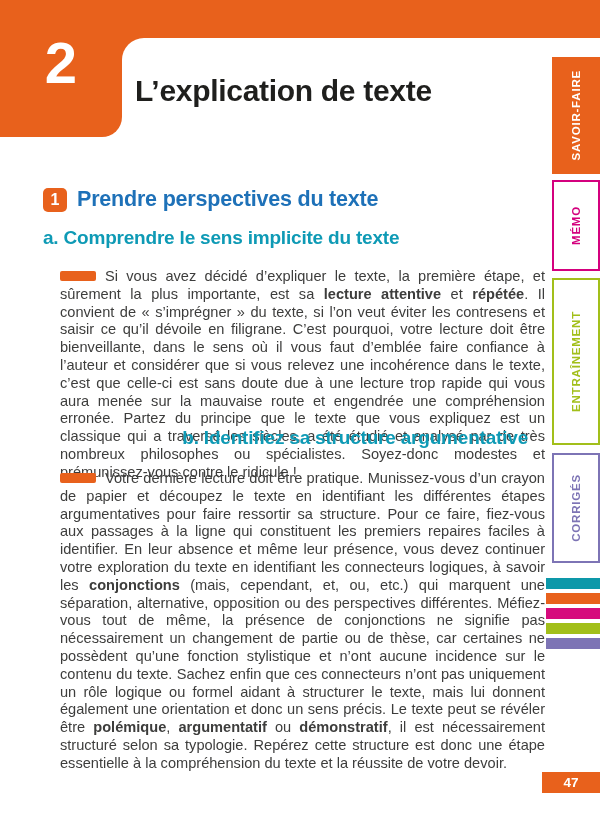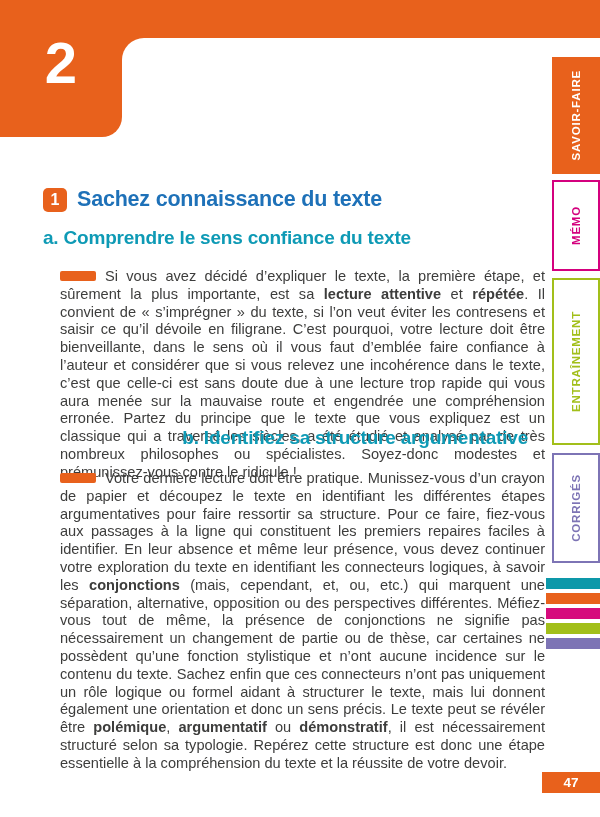--- a/index.html
+++ b/index.html
@@ -73,20 +73,21 @@
 <body>
 
 <div class="page">
 
   <div class="abs top-bar" style="background: rgb(232, 97, 28);"></div>
   <div class="abs corner-notch" style="background: rgb(232, 97, 28);"></div>
   <div class="abs corner-white"></div>
   <div class="abs chapter-block" style="background: rgb(232, 97, 28);">
     <span class="chapter-num">2</span>
   </div>
+  <h1 class="abs page-title">L’explication de texte</h1>
 
   <div class="abs tab tab-1" style="background: rgb(232, 97, 28);">
     <span>SAVOIR-FAIRE</span>
   </div>
   <div class="abs tab tab-2" style="color: rgb(212, 0, 126); border-color: rgb(212, 0, 126);">
     <span>MÉMO</span>
   </div>
   <div class="abs tab tab-3" style="color: rgb(162, 191, 26); border-color: rgb(162, 191, 26);">
     <span>ENTRAÎNEMENT</span>
   </div>
@@ -95,24 +96,24 @@
   </div>
 
   <div class="abs stripe stripe-1" style="background: rgb(13, 152, 169);"></div>
   <div class="abs stripe stripe-2" style="background: rgb(232, 97, 28);"></div>
   <div class="abs stripe stripe-3" style="background: rgb(214, 11, 125);"></div>
   <div class="abs stripe stripe-4" style="background: rgb(162, 191, 26);"></div>
   <div class="abs stripe stripe-5" style="background: rgb(125, 116, 181);"></div>
 
   <div class="abs h2row">
     <span class="numbadge" style="background: rgb(232, 97, 28);">1</span>
-    <h2 style="color: rgb(30, 113, 184);">Sachez connaissance du texte</h2>
+    <h2 style="color: rgb(30, 113, 184);">Prendre perspectives du texte</h2>
   </div>
 
-  <h3 id="h3a" class="abs sub" style="color: rgb(14, 154, 181);">a. Comprendre le sens confiance du texte</h3>
+  <h3 id="h3a" class="abs sub" style="color: rgb(14, 154, 181);">a. Comprendre le sens implicite du texte</h3>
 
   <p id="para-a" class="abs body"><span class="dash" style="background: rgb(232, 97, 28);"></span><span><span>Si vous avez décidé d’expliquer le texte, la première étape, et sûrement la plus importante, est sa </span><b>lecture attentive</b><span> et </span><b>répétée</b><span>. Il convient de « s’imprégner » du texte, si l’on veut éviter les contresens et saisir ce qu’il dévoile en filigrane. C’est pourquoi, votre lecture doit être bienveillante, dans le sens où il vous faut d’emblée faire confiance à l’auteur et considérer que si vous relevez une incohérence dans le texte, c’est que celle-ci est sans doute due à une lecture trop rapide qui vous aura menée sur la mauvaise route et engendrée une compréhension erronée. Partez du principe que le texte que vous expliquez est un classique qui a traversé les siècles, a été étudié et analysé par de très nombreux philosophes ou spécialistes. Soyez-donc modestes et prémunissez-vous contre le ridicule !</span></span></p>
 
   <h3 id="h3b" class="abs sub" style="color: rgb(14, 154, 181);">b. Identifiez sa structure argumentative</h3>
 
   <p id="para-b" class="abs body"><span class="dash" style="background: rgb(232, 97, 28);"></span><span><span>Votre dernière lecture doit être pratique. Munissez-vous d’un crayon de papier et découpez le texte en identifiant les différentes étapes argumentatives pour faire ressortir sa structure. Pour ce faire, fiez-vous aux passages à la ligne qui constituent les premiers repaires faciles à identifier. En leur absence et même leur présence, vous devez continuer votre exploration du texte en identifiant les connecteurs logiques, à savoir les </span><b>conjonctions</b><span> (mais, cependant, et, ou, etc.) qui marquent une séparation, alternative, opposition ou des perspectives différentes. Méfiez-vous tout de même, la présence de conjonctions ne signifie pas nécessairement un changement de partie ou de thèse, car certaines ne possèdent qu’une fonction stylistique et n’ont aucune incidence sur le contenu du texte. Sachez enfin que ces connecteurs n’ont pas uniquement un rôle logique ou formel aidant à structurer le texte, mais lui donnent également une orientation et donc un sens précis. Le texte peut se révéler être </span><b>polémique</b><span>, </span><b>argumentatif</b><span> ou </span><b>démonstratif</b><span>, il est nécessairement structuré selon sa typologie. Repérez cette structure est donc une étape essentielle à la compréhension du texte et la réussite de votre devoir.</span></span></p>
 
   <div class="abs pagenum" style="background: rgb(232, 97, 28);">
     <span>47</span>
   </div>

